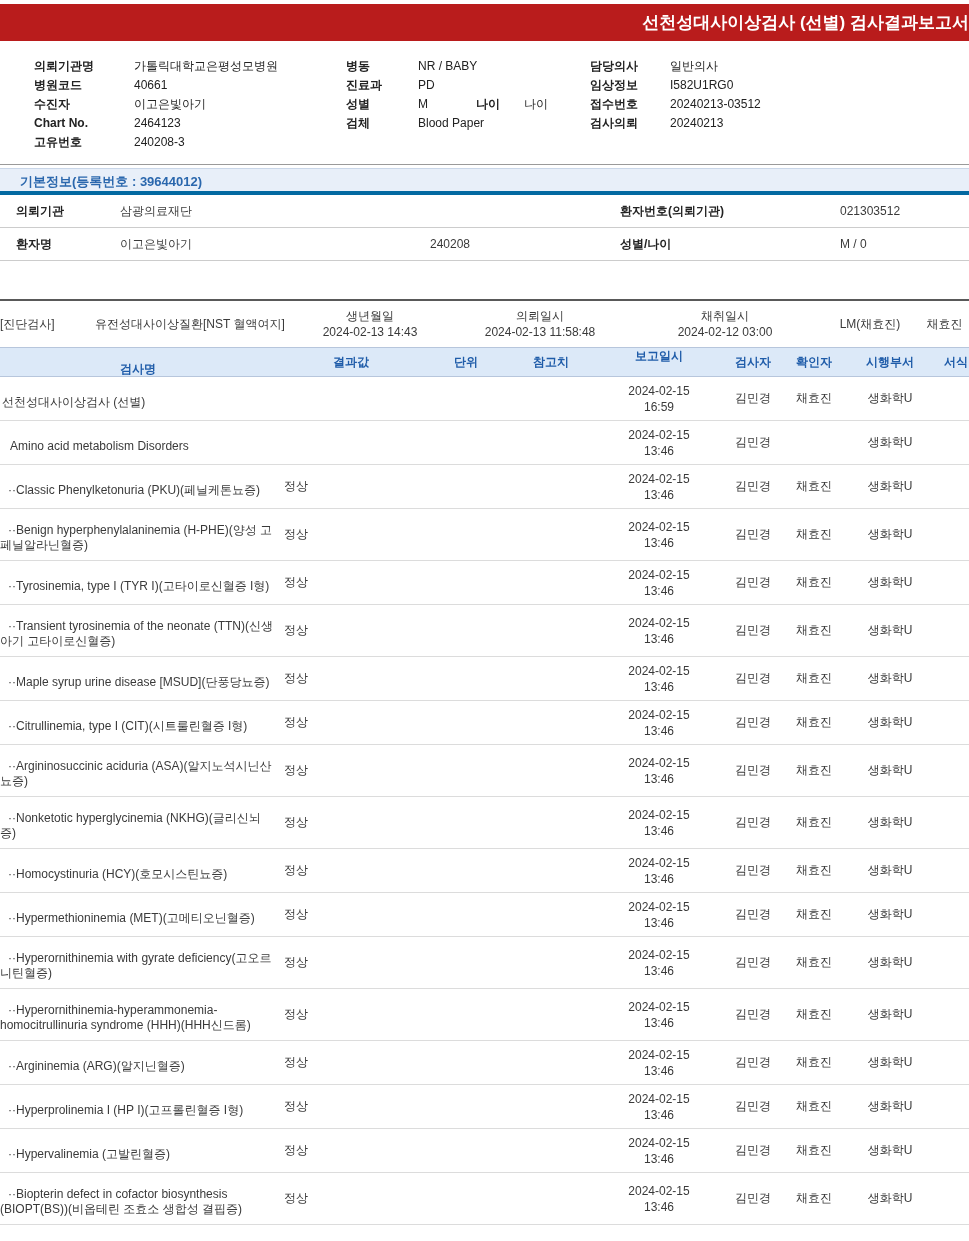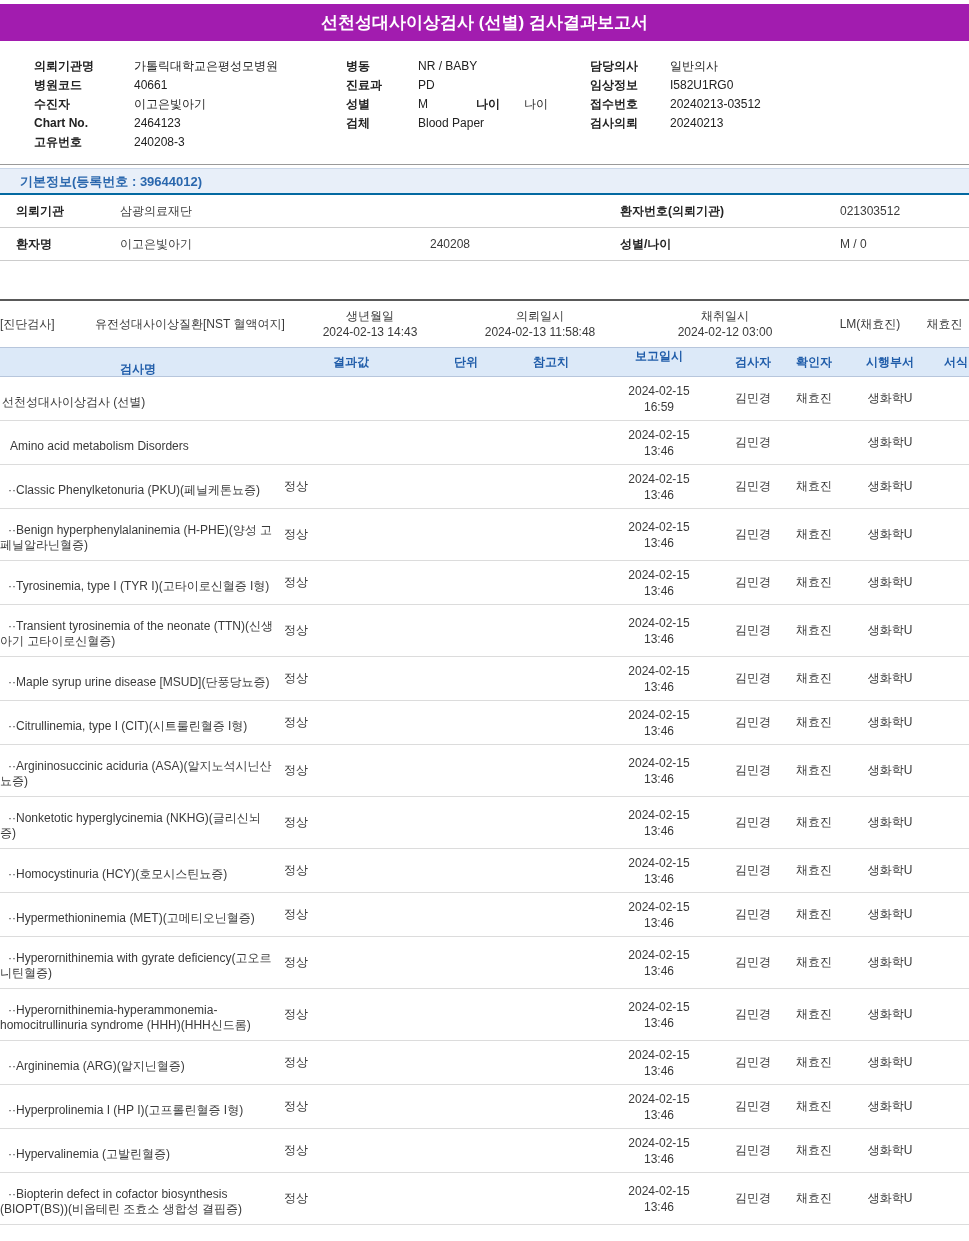--- a/index.html
+++ b/index.html
@@ -1,34 +1,34 @@
 <!DOCTYPE html>
 <html><head>
 <meta charset="utf-8">
 <style>
   * { margin:0; padding:0; box-sizing:border-box; }
   html,body { width:969px; height:1241px; background:#ffffff; overflow:hidden;
     font-family:"Liberation Sans","DejaVu Sans",sans-serif; font-size:12px; color:#3a3a3a; }
 
-  .titlebar { margin-top:4px; height:37px; background:#a21caf; color:#ffffff;
-    font-size:17px; font-weight:bold; text-align:center; line-height:37px; }
+  .titlebar { margin-top:4px; height:37px; background:#b91c1c; color:#ffffff;
+    font-size:17px; font-weight:bold; text-align:right; line-height:37px; }
 
   .header-info { display:flex; padding:16px 0 12px 34px; }
   .hcol1 { width:312px; } .hcol2 { width:244px; } .hcol3 { flex:1; }
   .hrow { display:flex; line-height:19px; }
   .hlabel { font-weight:bold; color:#222; }
   .hcol1 .hlabel { width:100px; } .hcol2 .hlabel { width:72px; } .hcol3 .hlabel { width:80px; }
   .hvalue { color:#222; }
   .hcol2 .hvalue { min-width:58px; }
   .hl2 { width:48px !important; }
 
   .divider { border-top:1px solid #9a9a9a; margin-bottom:3px; }
 
   .section-bar { height:27px; line-height:26px; background:#e8eff9;
-    border-top:1px solid #c9d6e8; border-bottom:2px solid #0369a1;
+    border-top:1px solid #c9d6e8; border-bottom:4px solid #0369a1;
     color:#2a67ad; font-weight:bold; font-size:13px; padding-left:20px; }
 
   .brow { display:flex; line-height:32px; height:33px; border-bottom:1px solid #cccccc; }
   .bcell { overflow:hidden; white-space:nowrap; }
   .bl0 { width:120px; padding-left:16px; font-weight:bold; color:#222; }
   .bv0 { width:200px; }
   .bl1 { width:110px; font-weight:bold; color:#222;margin-top:28px; }
   .bv1 { width:190px; }
   .bl2 { width:220px; font-weight:bold; color:#222; }
   .bv2 { flex:1; }

